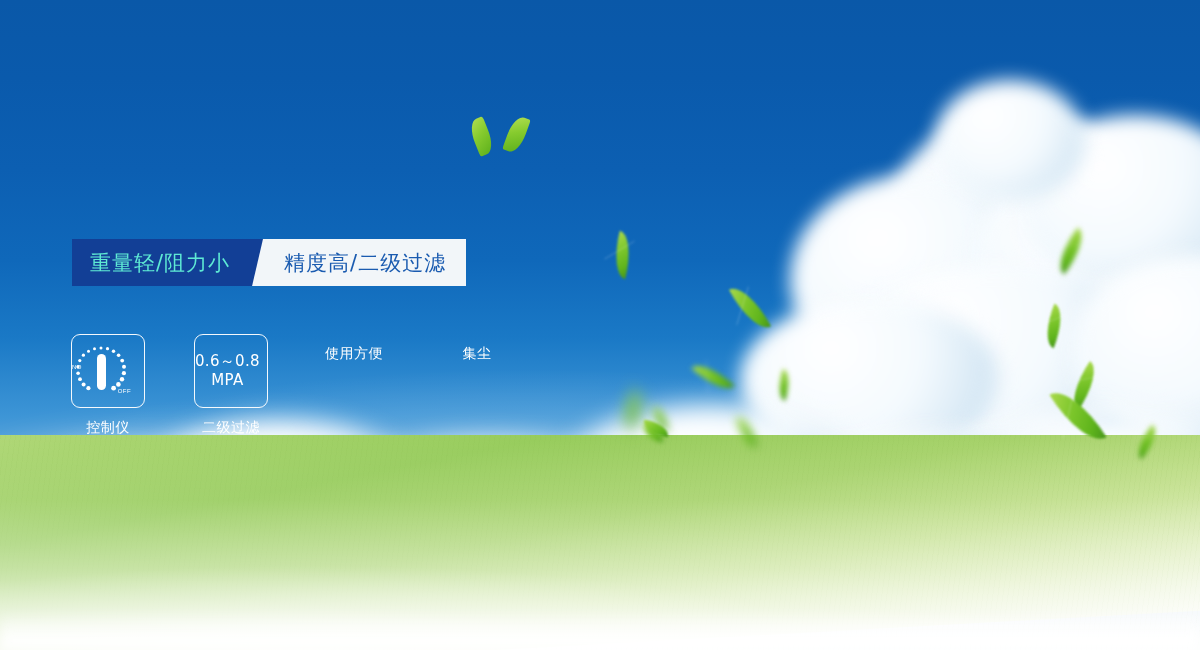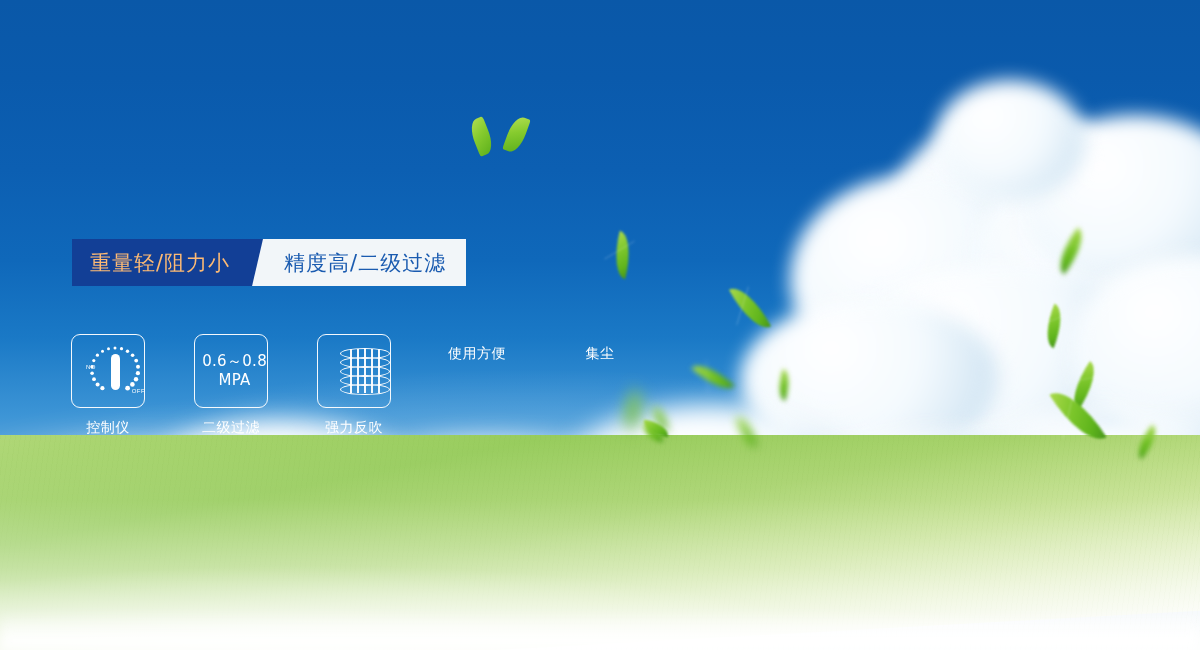--- a/index.html
+++ b/index.html
@@ -129,21 +129,21 @@
     position:absolute;display:block;width:17px;height:37px;
     background:linear-gradient(150deg,#b6e055 0%,#86cb2e 45%,#5aae1b 100%);
     border-radius:60% 10% 60% 10%;
   }
   .sprout .sl{left:2px;top:6px;transform:rotate(-22deg);}
   .sprout .sr{left:37px;top:4px;transform:rotate(20deg);}
 
   
   .subbar{position:absolute;left:72px;top:239px;height:47px;display:flex;}
   .sub-a{
-    background:#123f96;color:#fdba74;
+    background:#123f96;color:#5eead4;
     font-size:21px;letter-spacing:1px;
     display:flex;align-items:center;
     padding:0 22px 0 18px;
     font-family:"DejaVu Sans","Liberation Sans",sans-serif;
   }
   .sub-sep{
     width:26px;background:#123f96;
     position:relative;
   }
   .sub-sep::after{
@@ -158,21 +158,21 @@
     padding:0 20px 0 6px;
     font-family:"DejaVu Sans","Liberation Sans",sans-serif;
   }
 
   
   .features{position:absolute;left:72px;top:334px;display:flex;gap:51px;}
   .feat{width:72px;display:flex;flex-direction:column;align-items:center;}
   .feat-box{
     width:72px;height:72px;border:1.5px solid rgba(255,255,255,.95);
     border-radius:9px;position:relative;
-    display:flex;align-items:center;justify-content:flex-end;
+    display:flex;align-items:center;justify-content:flex-start;
     color:#ffffff;text-align:center;
   }
   .feat-label{
     margin-top:11px;color:#ffffff;font-size:14px;letter-spacing:.5px;white-space:nowrap;
     font-family:"DejaVu Sans","Liberation Sans",sans-serif;
   }
   .feat-txt{font-size:15px;line-height:1.25;letter-spacing:.3px;
     font-family:"DejaVu Sans","Liberation Sans",sans-serif;}
 
   
@@ -338,37 +338,20 @@
     <div class="feat">
       <div class="feat-box">
         <div class="feat-txt">
           <div>0.6～0.8</div>
           <div>MPA</div>
         </div>
       </div>
       <div class="feat-label">二级过滤</div>
     </div>
 
-    <div class="feat">
-      <div class="feat-box">
-        <div class="coil">
-          <span class="ring" style="top:3px;"></span>
-          <span class="ring" style="top:12px;"></span>
-          <span class="ring" style="top:21px;"></span>
-          <span class="ring" style="top:30px;"></span>
-          <span class="ring" style="top:39px;"></span>
-          <span class="rod" style="left:12px;"></span>
-          <span class="rod" style="left:19px;"></span>
-          <span class="rod" style="left:26px;"></span>
-          <span class="rod" style="left:33px;"></span>
-          <span class="rod" style="left:40px;"></span>
-        </div>
-      </div>
-      <div class="feat-label">强力反吹</div>
-    </div>
 
     <div class="feat">
       <div class="feat-label">使用方便</div>
     </div>
 
     <div class="feat">
       <div class="feat-label">集尘</div>
     </div>
 
   </div>

